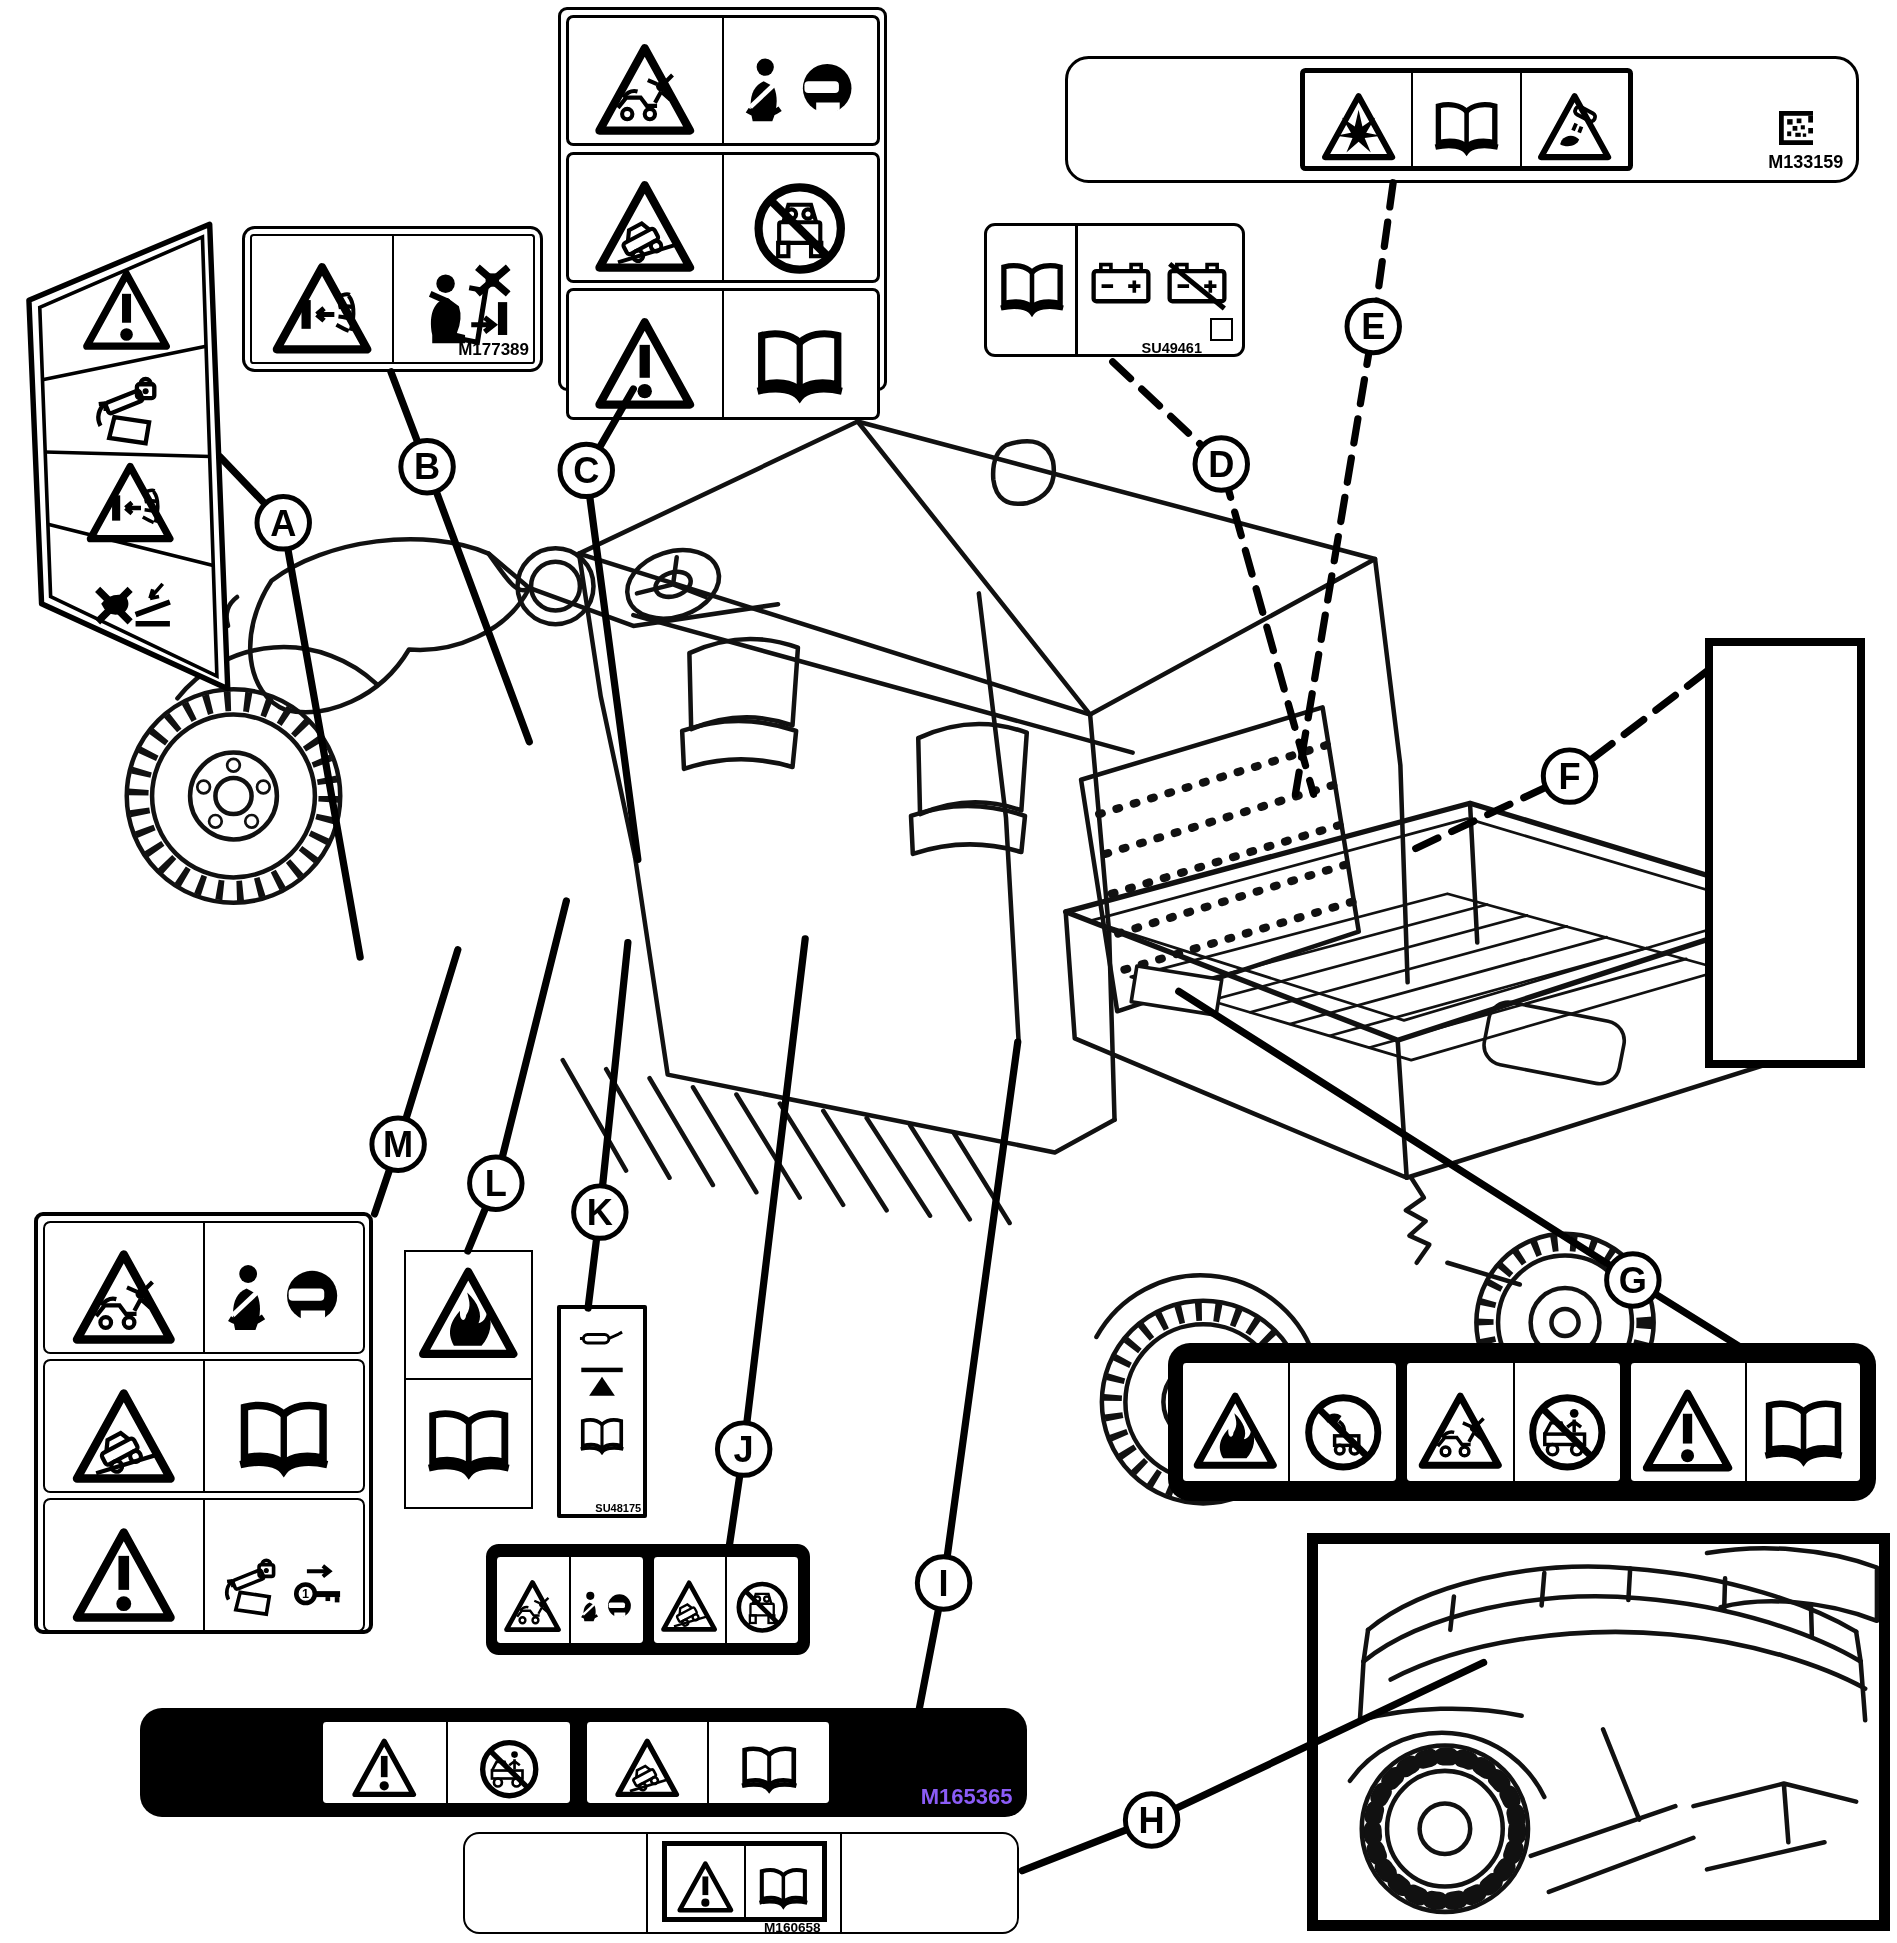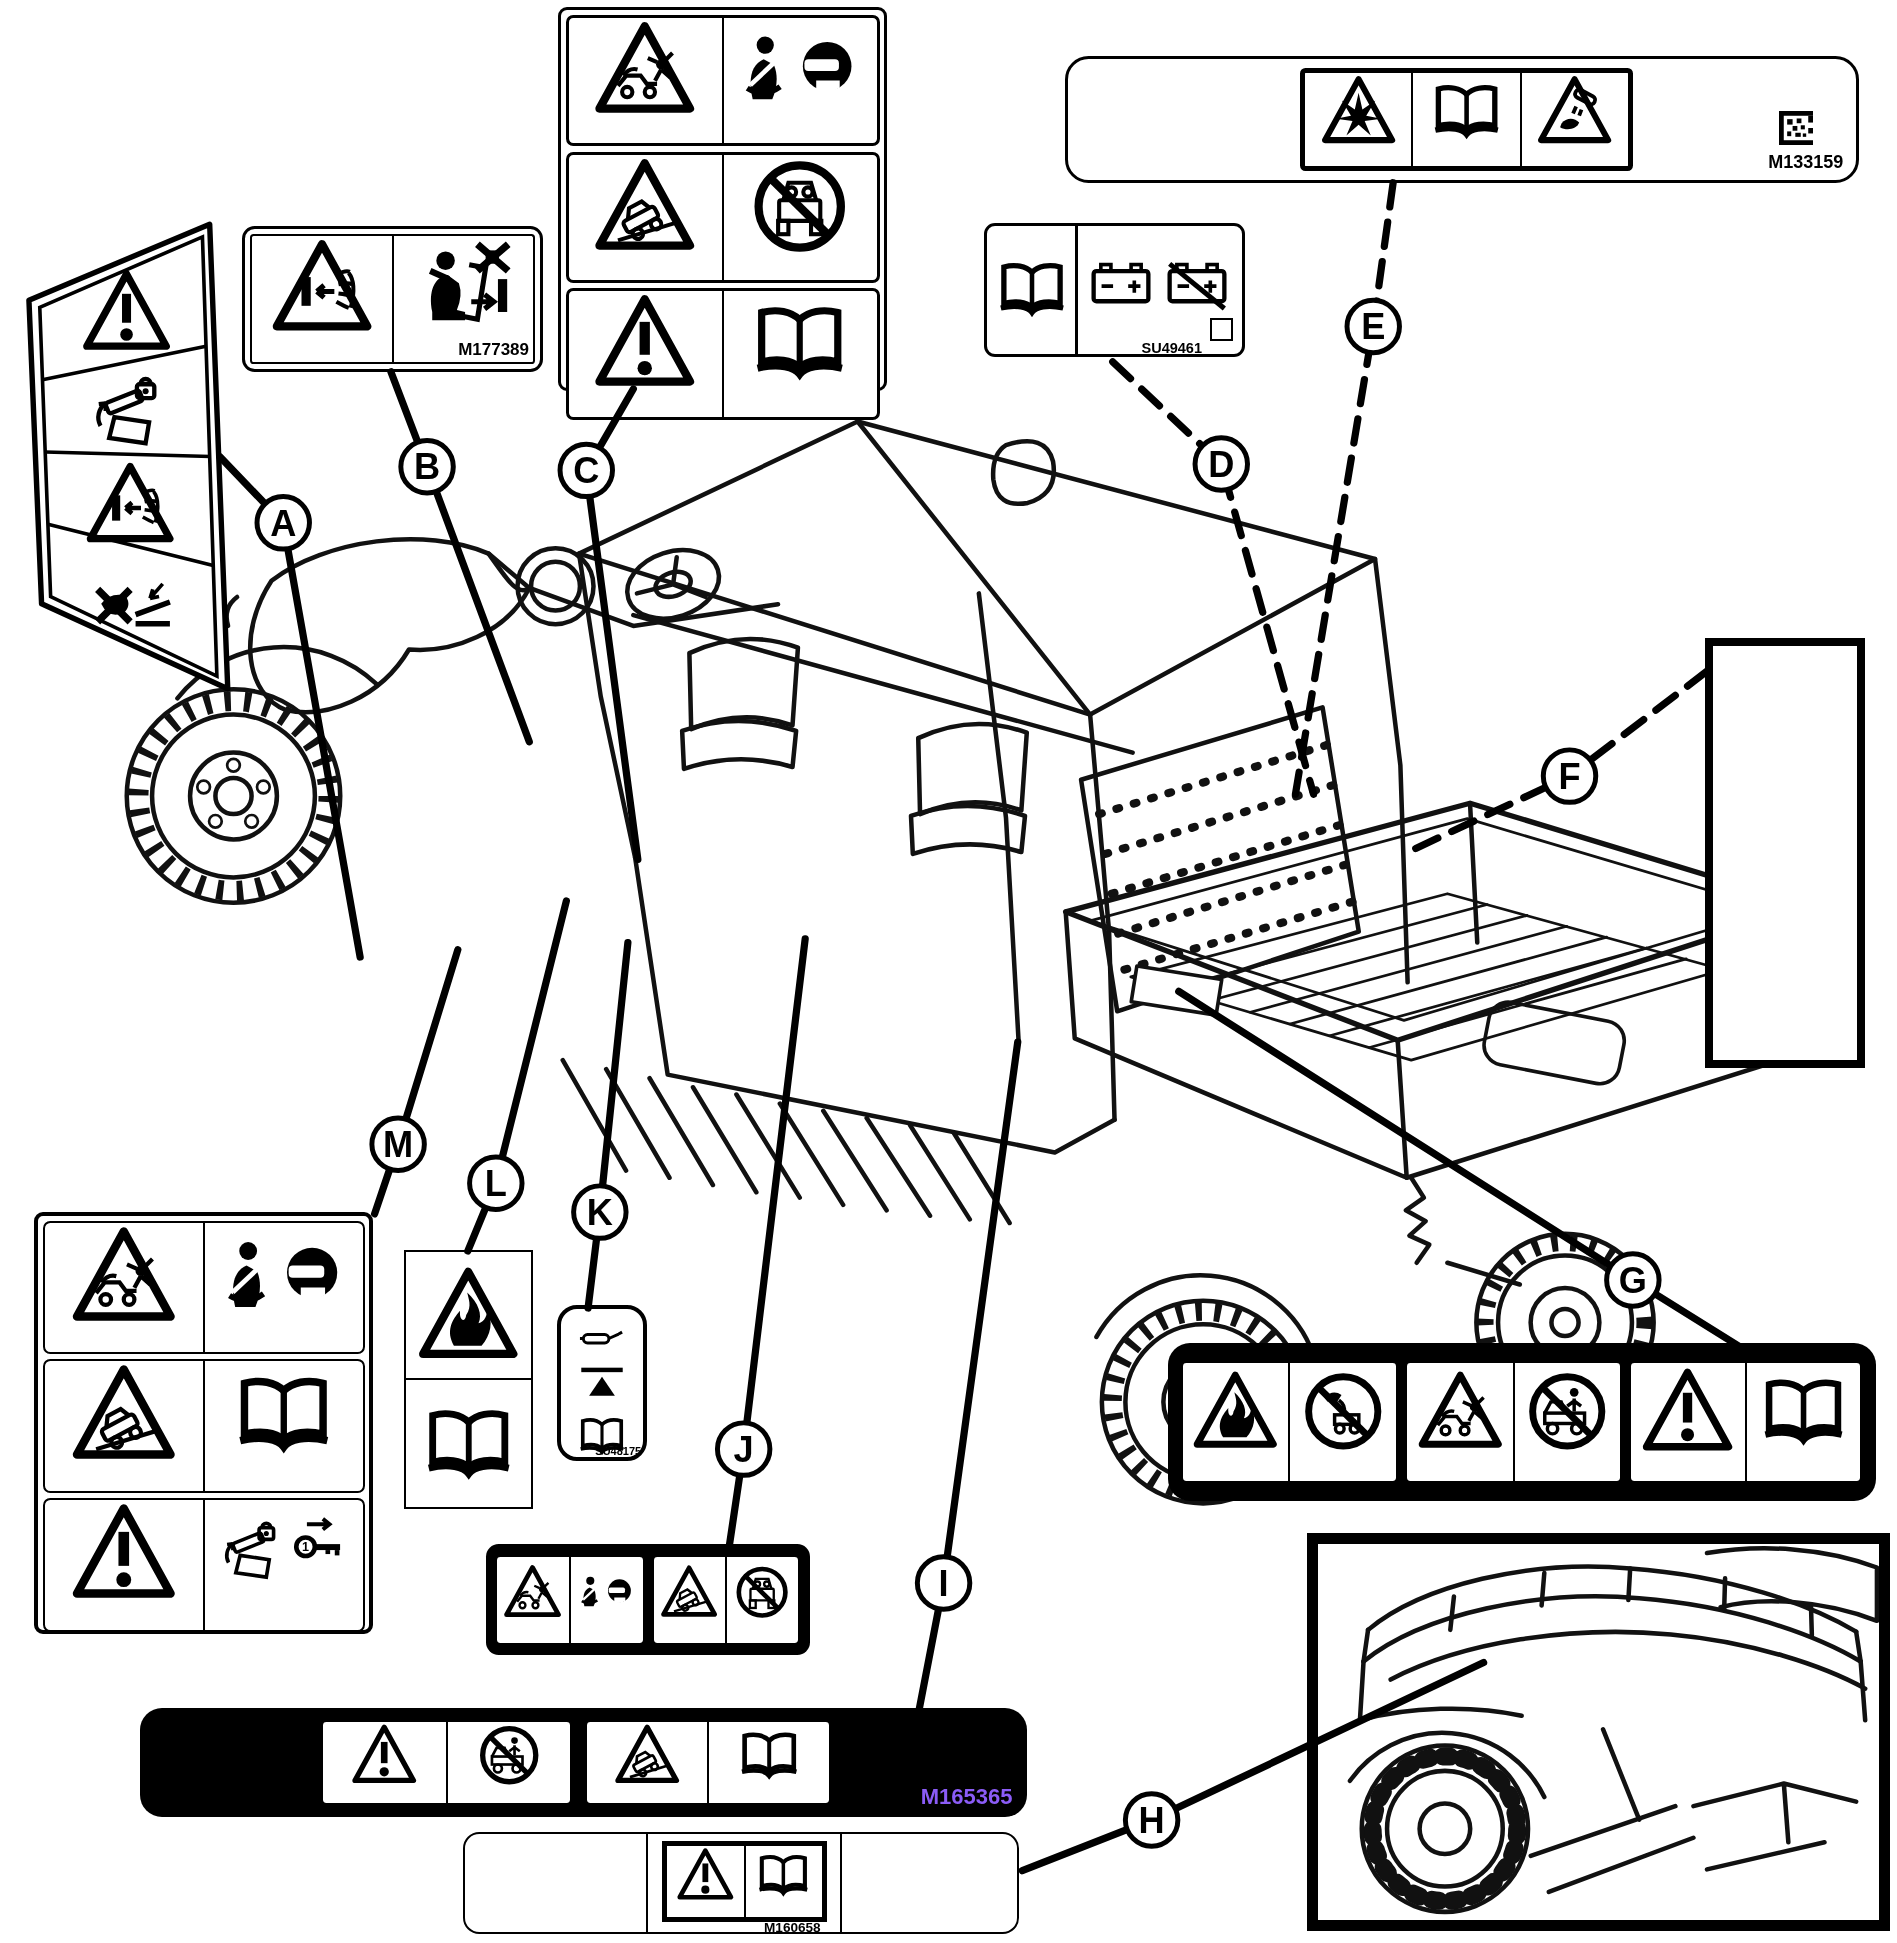--- a/index.html
+++ b/index.html
@@ -3,21 +3,21 @@
 <meta charset="utf-8">
 <style>
   html,body{margin:0;padding:0;background:#fff;}
   .stage{position:relative;width:1898px;height:1943px;background:#fff;overflow:hidden;
          font-family:"Liberation Sans",sans-serif;color:#000;}
   svg{display:block;}
   .abs{position:absolute;box-sizing:border-box;}
   
   .decal{position:absolute;box-sizing:border-box;background:#fff;border:3.6px solid #000;border-radius:12.7px;}
   .row{position:absolute;box-sizing:border-box;background:#fff;border:3.6px solid #000;border-radius:7.2px;display:flex;}
-  .cell{flex:1;display:flex;align-items:flex-start;justify-content:center;position:relative;min-width:0;}
+  .cell{flex:1;display:flex;align-items:flex-end;justify-content:center;position:relative;min-width:0;}
   .cell+.cell{border-left:2.7px solid #000;}
   .ic{width:82%;height:82%;}
   .strip-black{position:absolute;box-sizing:border-box;background:#000;border-radius:22px;}
   .panel{position:absolute;box-sizing:border-box;background:#fff;border:2.7px solid #000;border-radius:5.4px;display:flex;}
   .pn{position:absolute;font-weight:bold;font-size:17px;letter-spacing:0;white-space:nowrap;}
   .pn-white{color:#8b5cf6;}
   .vline{position:absolute;top:0;bottom:0;width:2.7px;background:#000;}
   #overlay{position:absolute;left:0;top:0;pointer-events:none;z-index:60;}
   .leader{stroke:#000;stroke-width:8;fill:none;stroke-linecap:round;}
   .leader.dashed{stroke-dasharray:27 17;}
@@ -528,21 +528,21 @@
           </svg>
         </div>
     <div class="cell">
           <svg class="ic" viewBox="0 0 100 100">
             <use href="#s-noveh"></use>
           </svg>
         </div>
   </div>
 </div>
 
-<div class="decal" style="left:557px;top:1305px;width:90px;height:156px;border-width:4.5px;border-radius:20px;">
+<div class="decal" style="left:557px;top:1305px;width:90px;height:213px;border-width:4.5px;border-radius:2px;">
   <svg class="abs" style="left:4.5px;top:5.4px" width="72" height="49" viewBox="0 0 100 100" preserveAspectRatio="xMidYMid meet">
         <use href="#s-spark"></use>
       </svg>
   <svg class="abs" style="left:12.7px;top:43px" width="56" height="56" viewBox="0 0 100 100">
         <use href="#s-bartri"></use>
       </svg>
   <svg class="abs" style="left:14.5px;top:101px" width="52" height="52" viewBox="0 0 100 100">
         <use href="#s-book"></use>
       </svg>
   <span class="pn" style="right:1.8px;bottom:0;font-size:11px;">SU48175</span>

